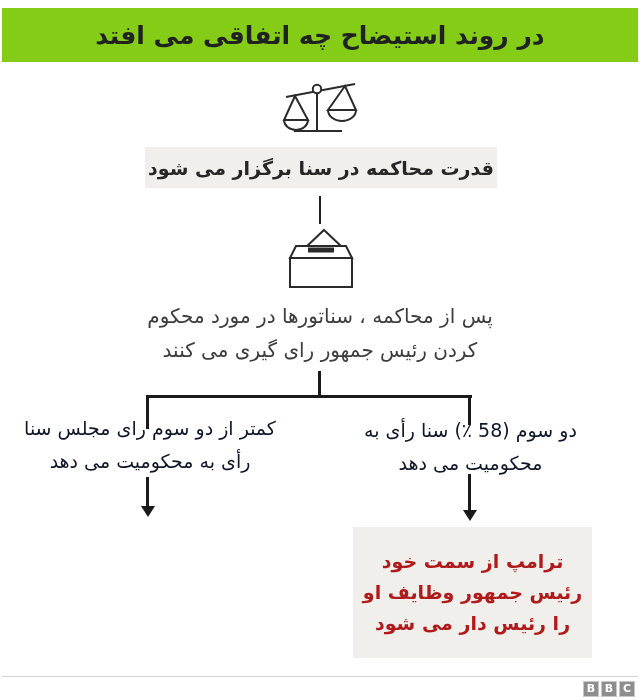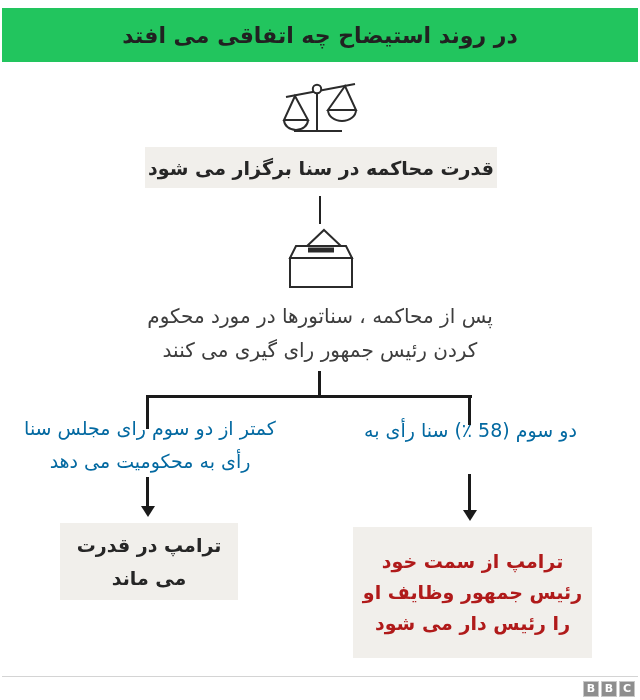--- a/index.html
+++ b/index.html
@@ -7,22 +7,22 @@
   body { font-family:"DejaVu Sans", sans-serif; }
   #canvas {
     position:relative; width:640px; height:700px; background:#ffffff;
     overflow:hidden; direction:rtl;
   }
   .abs { position:absolute; }
 
   
   .header {
     left:2px; top:8px; width:636px; height:54px;
-    background:#22c55e; display:flex; align-items:center; justify-content:center;
-    font-size:22px; font-weight:bold; color:#212121;
+    background:#84cc16; display:flex; align-items:center; justify-content:center;
+    font-size:25px; font-weight:bold; color:#212121;
   }
 
   
   .scales-svg { left:281px; top:78px; }
   .ballot-svg { left:288px; top:227px; }
 
   
   .trial-box {
     left:145px; top:147px; width:352px; height:41px;
     background:#f1efeb; display:flex; align-items:center; justify-content:center;
@@ -45,21 +45,21 @@
   }
   .larrow { left:141px; top:506px; }
   .rarrow { left:463px; top:510px; }
 
   
   .vote-text {
     left:70px; top:299px; width:500px; text-align:center;
     font-size:20px; color:#3d3d3d; line-height:34px;
   }
   .cond {
-    text-align:center; font-size:19px; color:#0369a1; line-height:33px;
+    text-align:center; font-size:19px; color:#0f172a; line-height:33px;
   }
   .left-cond  { left:5px;   top:412px; width:290px; }
   .right-cond { left:348px; top:414px; width:245px; }
 
   
   .outcome {
     background:#f1efeb; display:flex; flex-direction:column;
     align-items:center; justify-content:center; text-align:center;
     font-weight:bold;
   }
@@ -125,26 +125,23 @@
   <div class="abs arrowhead larrow"></div>
   <div class="abs arrowhead rarrow"></div>
 
   <div class="abs cond left-cond">
     <div>کمتر از دو سوم رای مجلس سنا</div>
     <div>رأی به محکومیت می دهد</div>
   </div>
 
   <div class="abs cond right-cond">
     <div>دو سوم (58 ٪) سنا رأی به</div>
+    <div>محکومیت می دهد</div>
   </div>
 
-  <div class="abs outcome left-outcome">
-    <div>ترامپ در قدرت</div>
-    <div>می ماند</div>
-  </div>
 
   <div class="abs outcome right-outcome">
     <div>ترامپ از سمت خود</div>
     <div>رئیس جمهور وظایف او</div>
     <div>را رئیس دار می شود</div>
   </div>
 
   <div class="abs footer-line"></div>
   <div class="abs bbc-logo">
     <div class="bbc-block">B</div>

